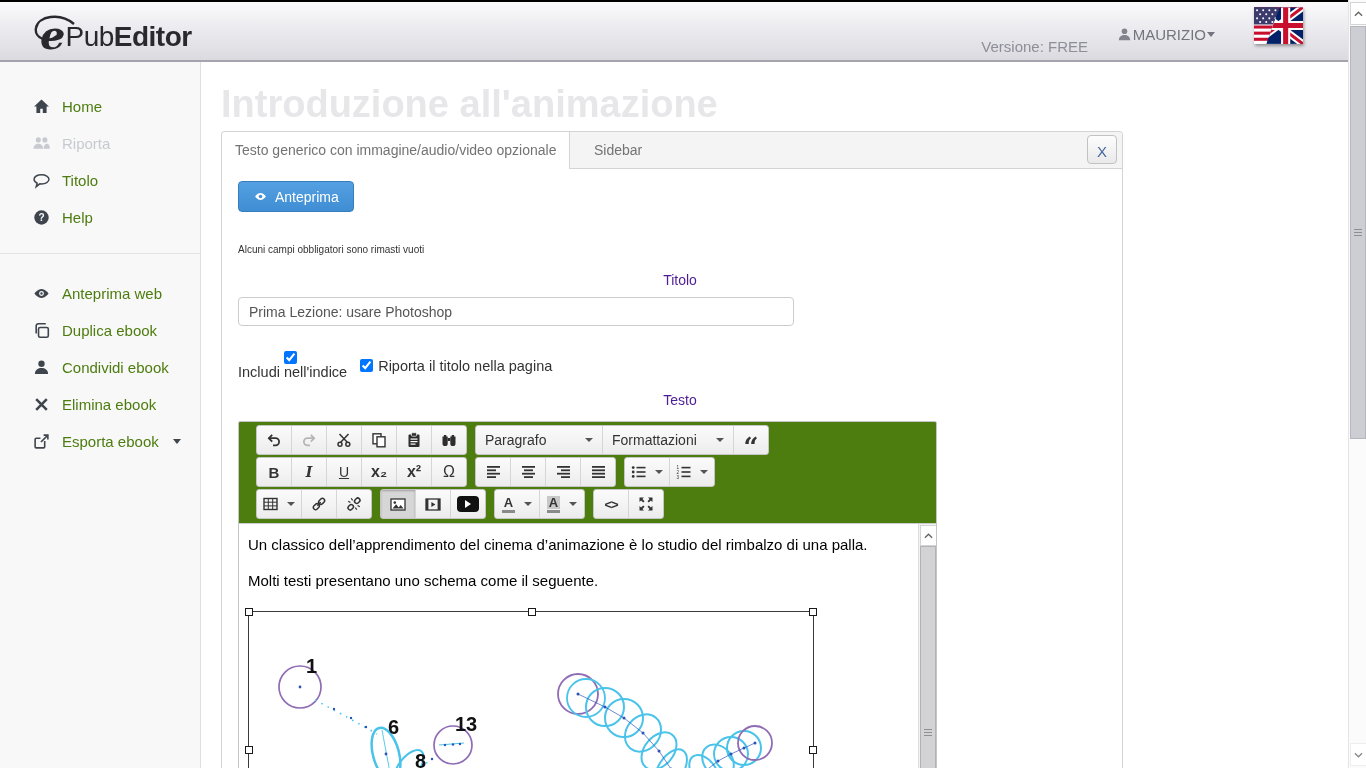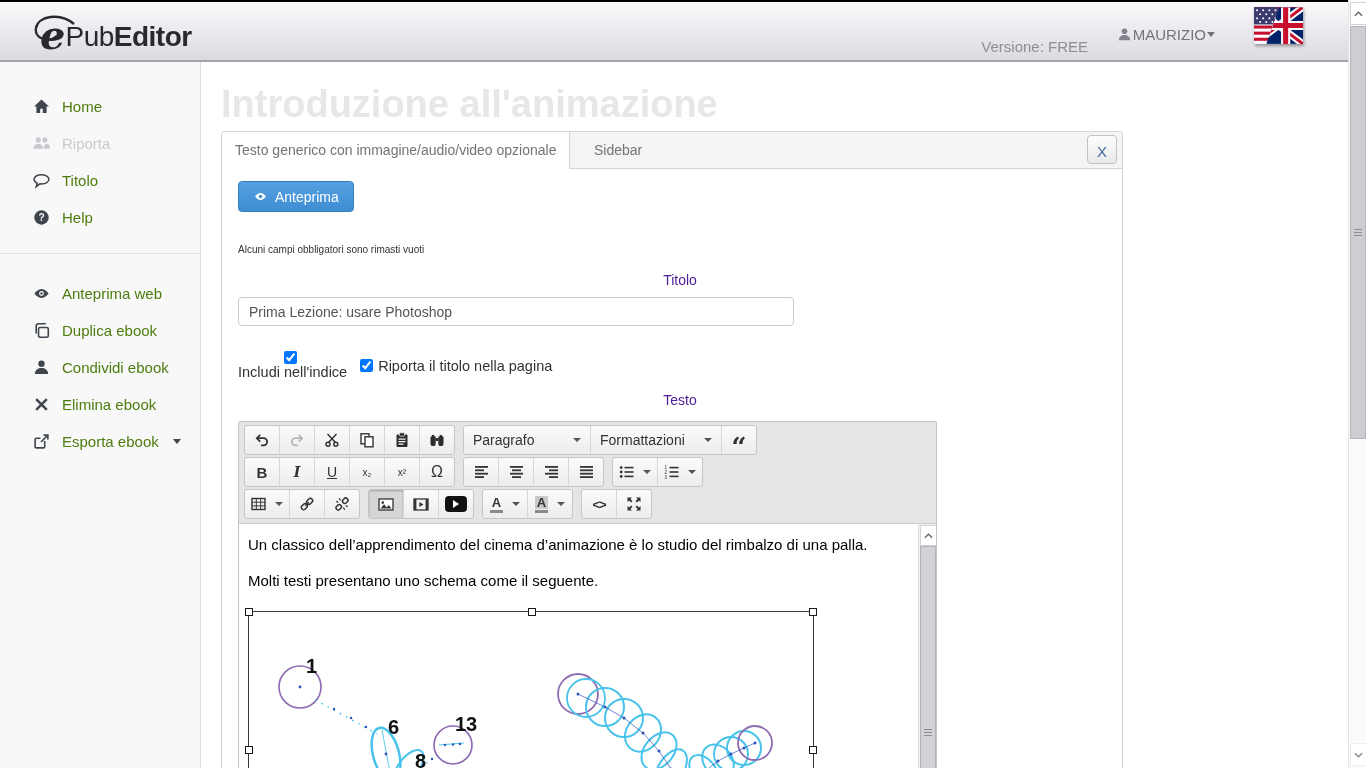--- a/index.html
+++ b/index.html
@@ -58,42 +58,42 @@
   .fld-label{margin-top:17px;font-size:14px;color:#4c1d95;text-align:center;}
   .title-input{display:block;margin-top:9px;width:534px;height:27px;border:1px solid #ccc;border-radius:4px;
                padding:0 10px;font-size:14px;color:#555;font-family:"Liberation Sans",sans-serif;outline:none;}
   .cbrow{margin-top:25px;display:flex;align-items:center;font-size:14.5px;color:#333;}
   .cbrow input{width:13px;height:13px;margin:0 5px 0 0;}
   .cbrow .cb2{margin-left:13px;display:flex;align-items:center;}
   .cbrow .cb1{display:flex;align-items:center;flex-direction:column;}
   
   .editor{margin-top:13px;width:697px;height:386px;border:1px solid #c5c5c5;border-radius:2px;
           position:relative;overflow:hidden;background:#fff;}
-  .etoolbar{background:#e5e5e5;padding:2px 3px 3px 3px;border-bottom:1px solid #ccc;}
+  .etoolbar{background:#4d7c0f;padding:2px 3px 3px 15px;border-bottom:1px solid #ccc;}
   .trow{display:flex;align-items:center;height:32px;gap:8px;padding-left:2px;}
   .tgroup{display:inline-flex;height:28px;border:1px solid #c6c6c6;border-radius:3px;
           background:linear-gradient(#fbfbfb,#ececec);overflow:hidden;}
   .tb-btn{width:34px;height:28px;display:flex;align-items:center;justify-content:center;cursor:pointer;
           font-size:14px;color:#333;}
   .tb-btn + .tb-btn, .tb-list + .tb-btn, .tb-btn + .tb-list, .tb-list + .tb-list{border-left:1px solid #d6d6d6;}
   .tb-btn.wide{width:44px;gap:4px;}
   .tb-btn.pressed{background:#d6d6d6;box-shadow:inset 0 1px 2px rgba(0,0,0,.25);}
   .tb-btn.disabled{color:#b5b5b5;cursor:default;}
   .tb-list{height:28px;display:flex;align-items:center;justify-content:space-between;
            padding:0 9px;font-size:14px;color:#333;cursor:pointer;}
   .tb-list.w1{width:108px;} .tb-list.w2{width:112px;}
   .tcaret{width:0;height:0;border-left:4px solid transparent;border-right:4px solid transparent;
           border-top:4.5px solid #555;display:inline-block;margin-left:5px;}
   .quote-g{font-family:"DejaVu Serif",serif;font-size:26px;font-weight:bold;line-height:10px;
            position:relative;top:7px;color:#333;}
   .fc-stack{display:flex;flex-direction:column;align-items:center;line-height:1;}
   .fc-stack .fa{font-size:13px;font-weight:bold;color:#333;padding:0 2px;}
   .fc-stack .bar{width:13px;height:3px;background:#8a8a8a;margin-top:1px;}
   .fa-hl{background:#c8c8c8;}
-  .subsup{font-size:10px;font-weight:normal;}
+  .subsup{font-size:16px;font-weight:bold;}
   .omega{font-size:16px;}
   .ytbtn{width:22px;height:16px;background:#111;border-radius:4px;display:flex;align-items:center;justify-content:center;}
   .ytbtn .tri{width:0;height:0;border-top:4px solid transparent;border-bottom:4px solid transparent;border-left:6px solid #fff;}
   .bold-b{font-weight:bold;font-size:15px;} .ital-i{font-style:italic;font-family:"DejaVu Serif",serif;font-weight:bold;}
   .und-u{text-decoration:underline;font-size:14px;} .code-t{font-weight:bold;font-size:13px;letter-spacing:-1px;}
   
   .econtent{position:relative;height:287px;background:#fff;overflow:hidden;
             font-size:15px;color:#000;}
   .econtent p{margin:0;padding:12px 24px 0 9px;line-height:1.25;}
   .econtent p + p{padding-top:17px;}

